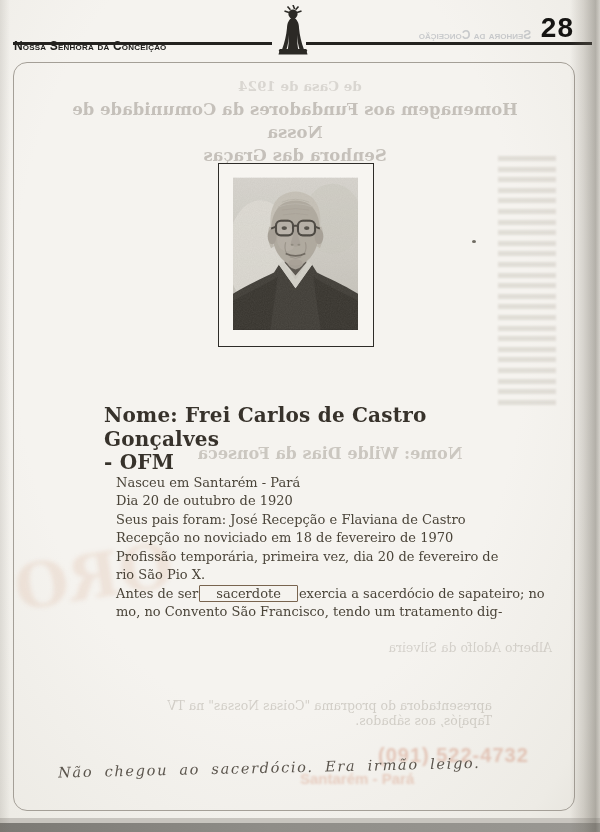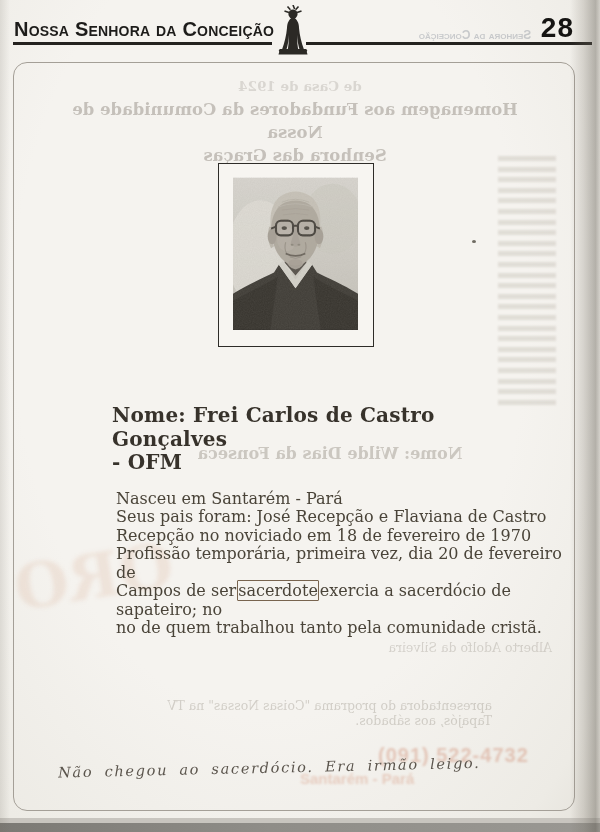--- a/index.html
+++ b/index.html
@@ -2,22 +2,22 @@
 <html><head>
 <meta charset="utf-8">
 <style>
   html,body{margin:0;padding:0;background:#e8e6e0;}
   .page{position:relative;width:600px;height:832px;overflow:hidden;
     background:radial-gradient(ellipse at 45% 38%, #f5f3ef 55%, #edebe5 88%, #e4e1da 100%);
     font-family:"DejaVu Serif", serif;}
   .abs{position:absolute;}
 
   
-  .hdr-title{left:14px;top:18px;font-family:"Liberation Sans",sans-serif;font-weight:bold;
-    font-variant:small-caps;font-size:20px;letter-spacing:.2px;color:#1d1c1a;}
+  .hdr-title{left:14px;top:39px;font-family:"Liberation Sans",sans-serif;font-weight:bold;
+    font-variant:small-caps;font-size:12px;letter-spacing:.2px;color:#1d1c1a;}
   .ghost-hdr{left:408px;top:28px;width:134px;text-align:center;
     font-family:"Liberation Sans",sans-serif;font-weight:bold;font-variant:small-caps;font-size:12px;
     color:rgba(105,115,130,.32);transform:scaleX(-1);filter:blur(.5px);}
   .pagenum{right:26px;top:12px;font-family:"Liberation Sans",sans-serif;font-weight:bold;
     font-size:28px;color:#151412;letter-spacing:1px;}
   .rule{top:42px;height:2.6px;background:#24221f;}
   .rule-left{left:13px;width:259px;}
   .rule-right{left:306px;width:286px;}
   .statue{left:276px;top:5px;width:34px;height:50px;}
 
@@ -44,25 +44,25 @@
   .g-city{left:300px;top:770px;font-size:15px;color:rgba(214,148,122,.38);}
   .g-mark{left:14px;top:540px;font-size:62px;font-weight:bold;
     color:rgba(216,168,142,.22);transform:scaleX(-1) rotate(9deg);filter:blur(2px);}
 
   
   .frame{left:218px;top:163px;width:156px;height:184px;background:#f7f5f1;
     border:1.6px solid #2e2c28;box-sizing:border-box;}
   .photo{position:absolute;left:14px;top:13px;width:125px;height:153px;}
 
   
-  .name-heading{left:112px;top:404px;width:430px;font-size:20px;font-weight:bold;
+  .name-heading{left:104px;top:404px;width:430px;font-size:20px;font-weight:bold;
     line-height:23.5px;color:#37322b;letter-spacing:.2px;}
-  .body-text{left:116px;top:490px;width:452px;font-size:16px;line-height:18.45px;color:#4a4439;}
+  .body-text{left:116px;top:474px;width:452px;font-size:13px;line-height:18.45px;color:#4a4439;}
   .handbox{display:inline;border:1.4px solid rgba(98,74,50,.85);border-radius:1px;
-    padding:0 0;margin:0 1px;}
+    padding:0 16px;margin:0 1px;}
 
   
   .note{left:58px;top:759px;width:490px;font-style:italic;font-size:14.5px;
     letter-spacing:1.7px;word-spacing:5px;color:#5b554d;transform:rotate(-1.3deg);}
 
   
   .speck{left:472px;top:240px;width:4px;height:3px;background:#4c483f;border-radius:50%;opacity:.8;}
   .band-light{left:0;top:818px;width:600px;height:5px;background:#c8c5bf;}
   .band-dark{left:0;top:823px;width:600px;height:9px;
     background:linear-gradient(90deg,#7b7974,#8f8d88 45%,#9a9893);}
@@ -181,27 +181,29 @@
     </div>
   </div>
 
   <div class="abs name-heading">
     <div>Nome: Frei Carlos de Castro Gonçalves</div>
     <div>- OFM</div>
   </div>
 
   <div class="abs body-text">
     <div>Nasceu em Santarém - Pará</div>
+    <div>Dia 20 de outubro de 1920</div>
     <div>Seus pais foram: José Recepção e Flaviana de Castro</div>
     <div>Recepção no noviciado em 18 de fevereiro de 1970</div>
     <div>Profissão temporária, primeira vez, dia 20 de fevereiro de</div>
+    <div>rio São Pio X.</div>
     <div>
-      <span>Campos de ser</span><span class="handbox">sacerdote</span><span>exercia a sacerdócio de sapateiro; no</span>
+      <span>Antes de ser</span><span class="handbox">sacerdote</span><span>exercia a sacerdócio de sapateiro; no</span>
     </div>
-    <div>no de quem trabalhou tanto pela comunidade cristã.</div>
+    <div>mo, no Convento São Francisco, tendo um tratamento dig-</div>
   </div>
 
   <div class="abs note">Não chegou ao sacerdócio. Era irmão leigo.</div>
 
   <div class="abs speck"></div>
   <div class="abs band-light"></div>
   <div class="abs band-dark">
     
     
     

